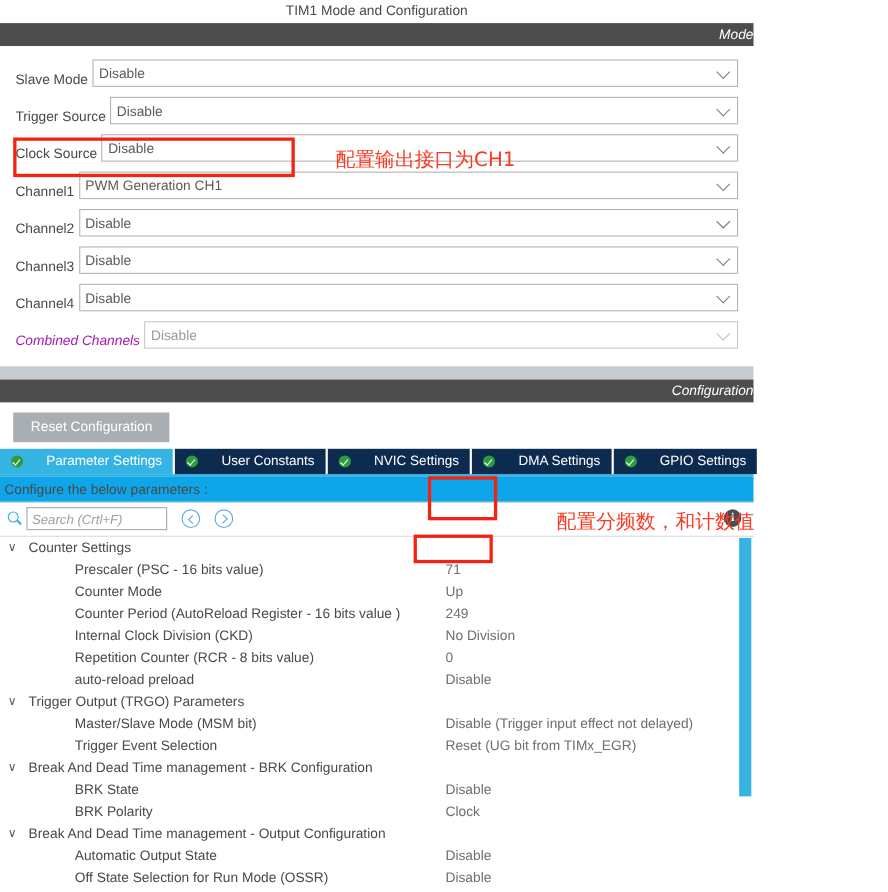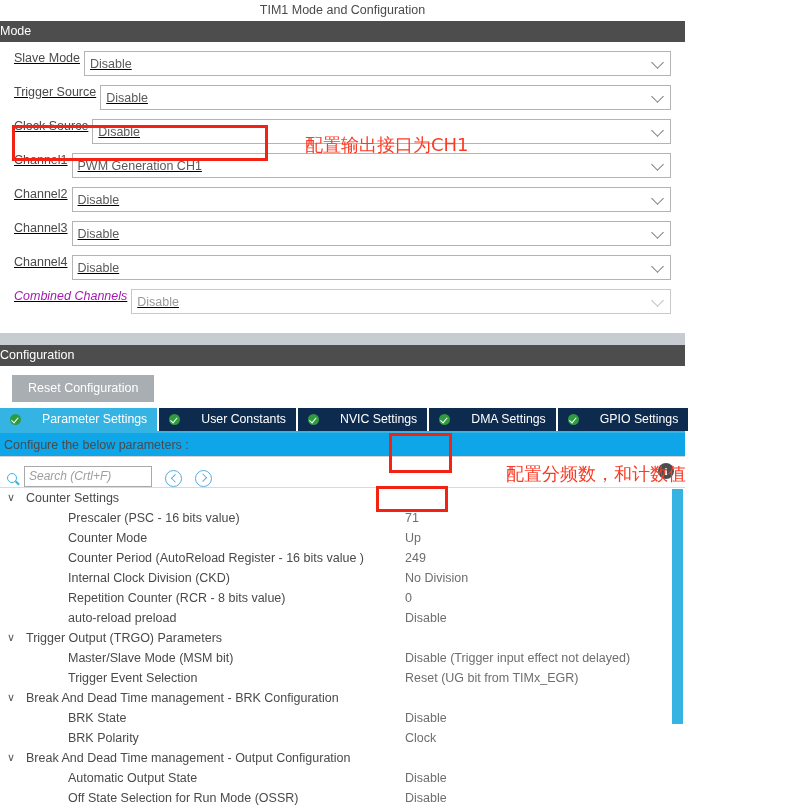--- a/index.html
+++ b/index.html
@@ -23,39 +23,39 @@
     text-align: center;
     font-size: 12.5px;
     color: #4a4a4a;
     background: #ffffff;
   }
 
   
   .section-bar {
     height: 21px;
     line-height: 21px;
-    text-align: left;
+    text-align: right;
     font-size: 12.5px;
     color: #ffffff;
     background: #4d4d4d;
+    font-style: italic;
   }
 
   
   .mode-area {
     padding: 9px 0 10px 0;
     background: #ffffff;
   }
   .form-row {
     display: flex;
-    align-items: flex-start;
+    align-items: flex-end;
     height: 28px;
     margin-bottom: 6px;
     padding-left: 14px;
     padding-right: 14px;
-    text-decoration: underline;
   }
   .form-row .lbl {
     font-size: 12.5px;
     color: #4a4a4a;
     white-space: nowrap;
     padding-right: 4px;
   }
   .form-row .lbl.disabled {
     color: #a21caf;
     font-style: italic;
@@ -148,21 +148,21 @@
     height: 24px;
     line-height: 24px;
     font-size: 12.5px;
     color: #4a4a4a;
     padding-left: 4px;
     border-bottom: 1px solid #d3d3d3;
     background: #0ea5e9;
   }
   .search-row {
     display: flex;
-    align-items: flex-end;
+    align-items: center;
     height: 30px;
     padding-left: 6px;
     position: relative;
     background: #ffffff;
   }
   .mag {
     width: 14px; height: 14px;
     position: relative;
     flex: none;
     margin-right: 4px;

